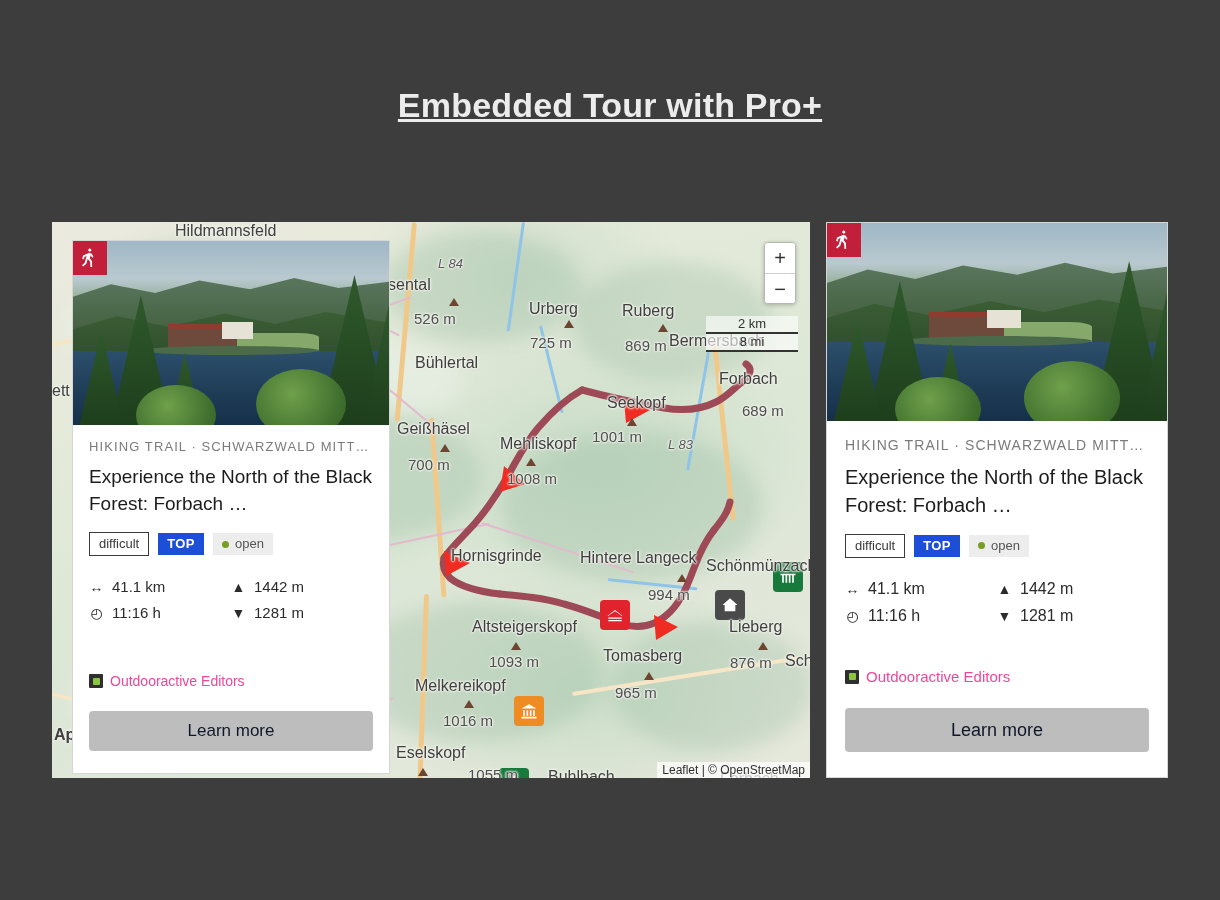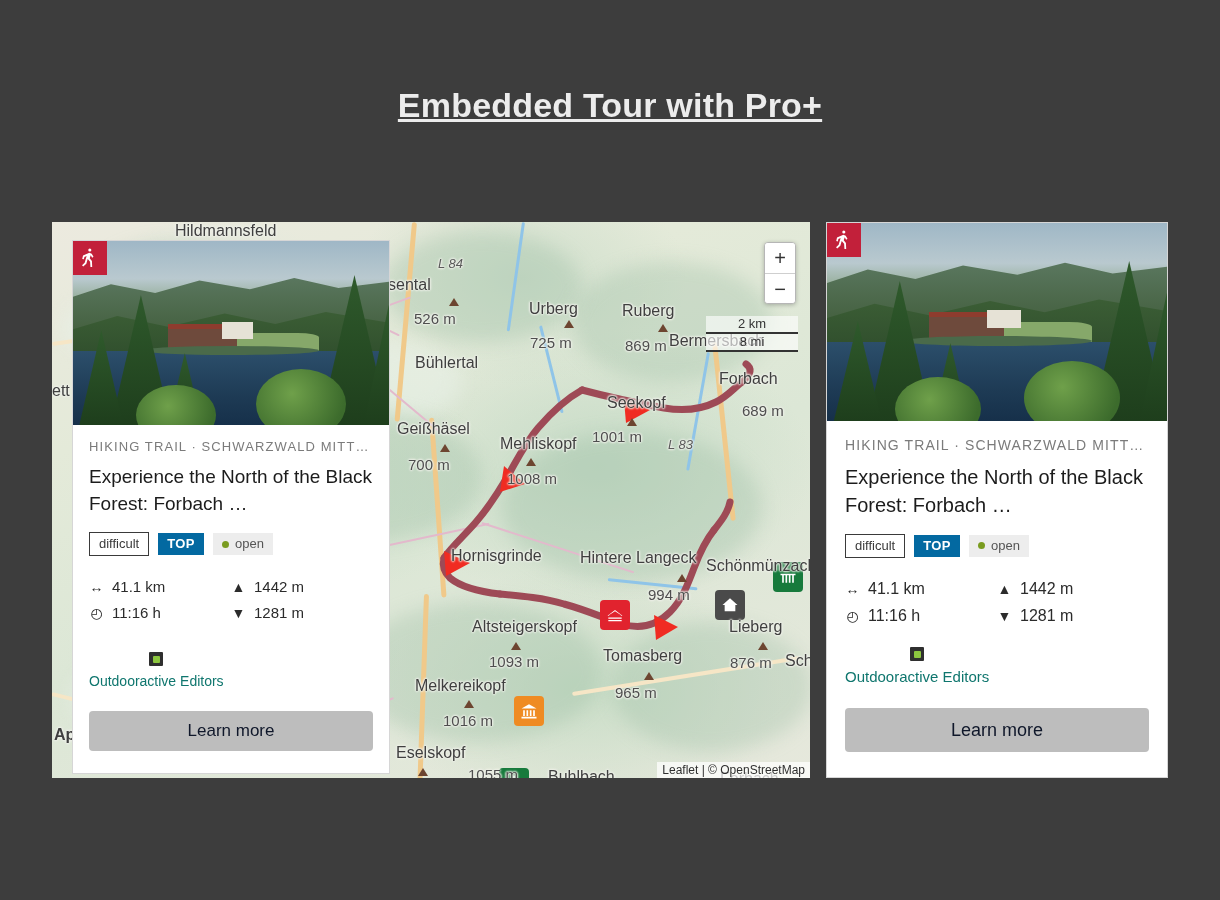--- a/index.html
+++ b/index.html
@@ -265,39 +265,39 @@
   .card.large .card-title { font-size: 20px; }
 
   .chip-row { margin-top: 14px; display: flex; align-items: center; gap: 9px; }
   .chip {
     font-size: 13px;
     padding: 3px 9px;
     line-height: 1.25;
     white-space: nowrap;
   }
   .chip.outline { border: 1px solid #3a3a3a; color: #3a3a3a; background: #fff; }
-  .chip.solid   { background: #0369a1; color: #fff; font-weight: bold; letter-spacing: .4px; }
+  .chip.solid   { background: #1d4ed8; color: #fff; font-weight: bold; letter-spacing: .4px; }
   .chip.state   { background: #ededed; color: #555; display: flex; align-items: center; gap: 6px; }
   .dot { width: 7px; height: 7px; border-radius: 50%; background: #7a9c20; display: inline-block; }
 
   .stats {
     margin-top: 22px;
     display: grid;
     grid-template-columns: 1fr 1fr;
     row-gap: 9px;
   }
   .stat { display: flex; align-items: center; gap: 8px; font-size: 15px; color: #2b2b2b; }
   .card.large .stat { font-size: 16px; }
   .stat .ic { width: 15px; text-align: center; color: #2b2b2b; font-size: 14px; line-height: 1; }
 
   .author {
     position: absolute;
     left: 16px;
     display: flex; align-items: center; gap: 7px;
-    font-size: 14px; color: #0f766e; flex-direction: column;
+    font-size: 14px; color: #ec4899;
   }
   .card.small .author { bottom: 84px; }
   .card.large .author { left: 18px; bottom: 92px; font-size: 15px; }
   .author-logo {
     width: 14px; height: 14px;
     background: #2f2f2f;
     display: flex; align-items: center; justify-content: center;
     border-radius: 1px;
   }
   .author-logo i {

